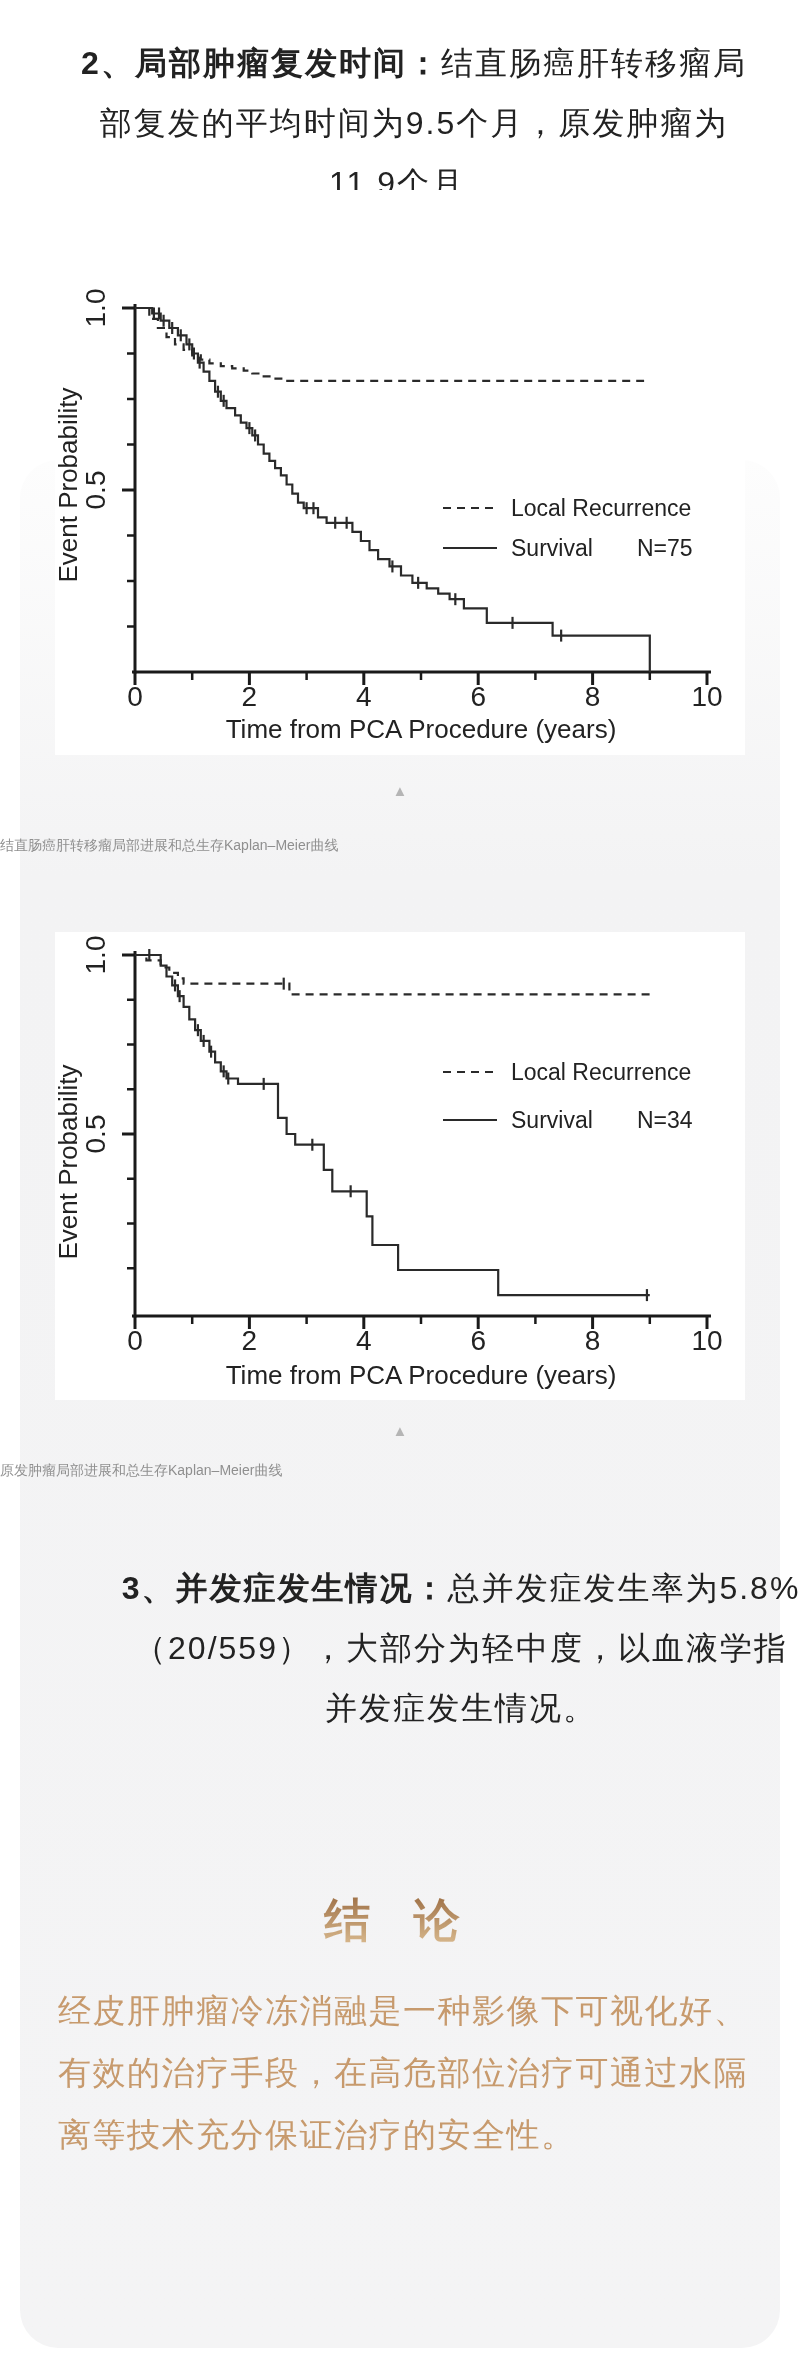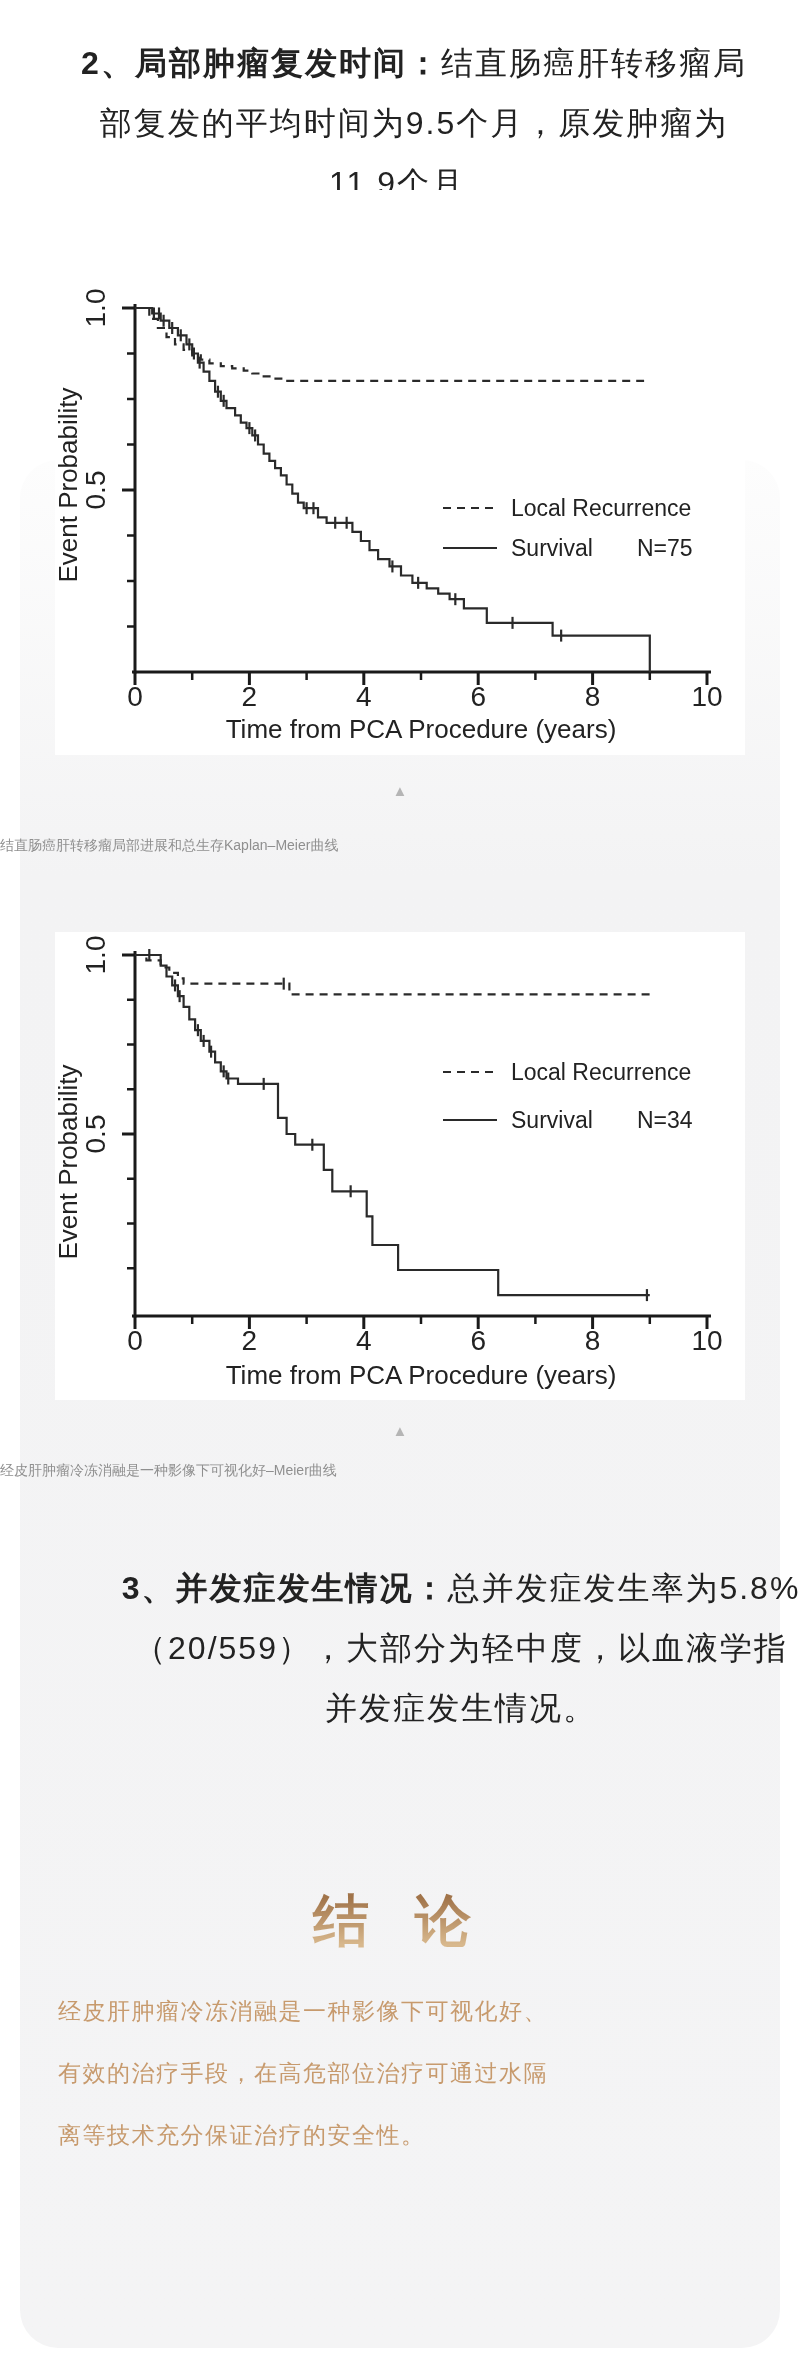--- a/index.html
+++ b/index.html
@@ -41,32 +41,32 @@
   .fig-caption{
     position:absolute;left:0;width:800px;text-align:left;
     color:var(--caption-color);font-size:14px;line-height:30px;
   }
   #arrow1{top:783px;} #caption1{top:830px;}
   #arrow2{top:1423px;} #caption2{top:1455px;}
   #para2{top:33px;} #para3{top:1558px;margin-left:47px;}
   .conclusion-title{
     position:absolute;left:0;top:1893px;width:800px;text-align:center;
     font-family:"Liberation Serif","DejaVu Serif",serif;
-    font-weight:bold;font-size:56px;line-height:56px;letter-spacing:16px;
+    font-weight:bold;font-size:46px;line-height:56px;letter-spacing:16px;
     color:#b08055;
   }
   @supports ((-webkit-background-clip:text) or (background-clip:text)){
     .conclusion-title{
       background:linear-gradient(180deg,var(--gold-top) 8%,var(--gold-bottom) 92%);
       -webkit-background-clip:text;background-clip:text;color:transparent;
     }
   }
   .conclusion-para{
     position:absolute;left:58px;top:1980px;width:700px;
-    font-size:23px;letter-spacing:1.5px;color:var(--conclusion-text);
+    font-size:33px;letter-spacing:1.5px;color:var(--conclusion-text);
   }
   .conclusion-para .tline{height:62px;line-height:62px;white-space:nowrap;}
   svg text{font-family:"Liberation Sans","DejaVu Sans",sans-serif;}
 </style>
 </head>
 <body style="--body-text: #222222; --caption-color: #8f8f8f; --arrow-color: #b5b5b5; --card-top: #fdfdfd; --card-bottom: #f4f4f5; --gold-top: #a1744a; --gold-bottom: #d8b88d; --conclusion-text: #c79a6d;">
 
 <div class="para" id="para2">
     <div class="tline"><b>2、局部肿瘤复发时间：</b>结直肠癌肝转移瘤局</div>
     <div class="tline">部复发的平均时间为9.5个月，原发肿瘤为</div>
@@ -190,21 +190,21 @@
       <line x1="295.644" y1="253.27999999999997" x2="295.644" y2="265.28" stroke="#2a2a2a" stroke-width="2.2"></line>
       <line x1="591.94" y1="357.09999999999997" x2="591.94" y2="369.09999999999997" stroke="#2a2a2a" stroke-width="2.2"></line>
       <line x1="388" y1="140" x2="442" y2="140" stroke="#2a2a2a" stroke-width="2.2" stroke-dasharray="8 6"></line>
       <text x="456" y="148" font-size="23" fill="#222">Local Recurrence</text>
       <line x1="388" y1="188" x2="442" y2="188" stroke="#2a2a2a" stroke-width="2.2"></line>
       <text x="456" y="196" font-size="23" fill="#222">Survival</text>
       <text x="582" y="196" font-size="23" fill="#222">N=34</text>
     </svg>
 </div>
 <div class="caption-arrow" id="arrow2">▲</div>
-<div class="fig-caption" id="caption2">经皮肝肿瘤冷冻消融是一种影像下可视化好–Meier曲线</div>
+<div class="fig-caption" id="caption2">原发肿瘤局部进展和总生存Kaplan–Meier曲线</div>
 
 <div class="para" id="para3">
     <div class="tline"><b>3、并发症发生情况：</b>总并发症发生率为5.8%</div>
     <div class="tline">（20/559），大部分为轻中度，以血液学指</div>
     <div class="tline">并发症发生情况。</div>
   </div>
 
 <div class="conclusion-title">结 论</div>
 <div class="conclusion-para" id="conclusion-para">
     <div class="tline">经皮肝肿瘤冷冻消融是一种影像下可视化好、</div>

